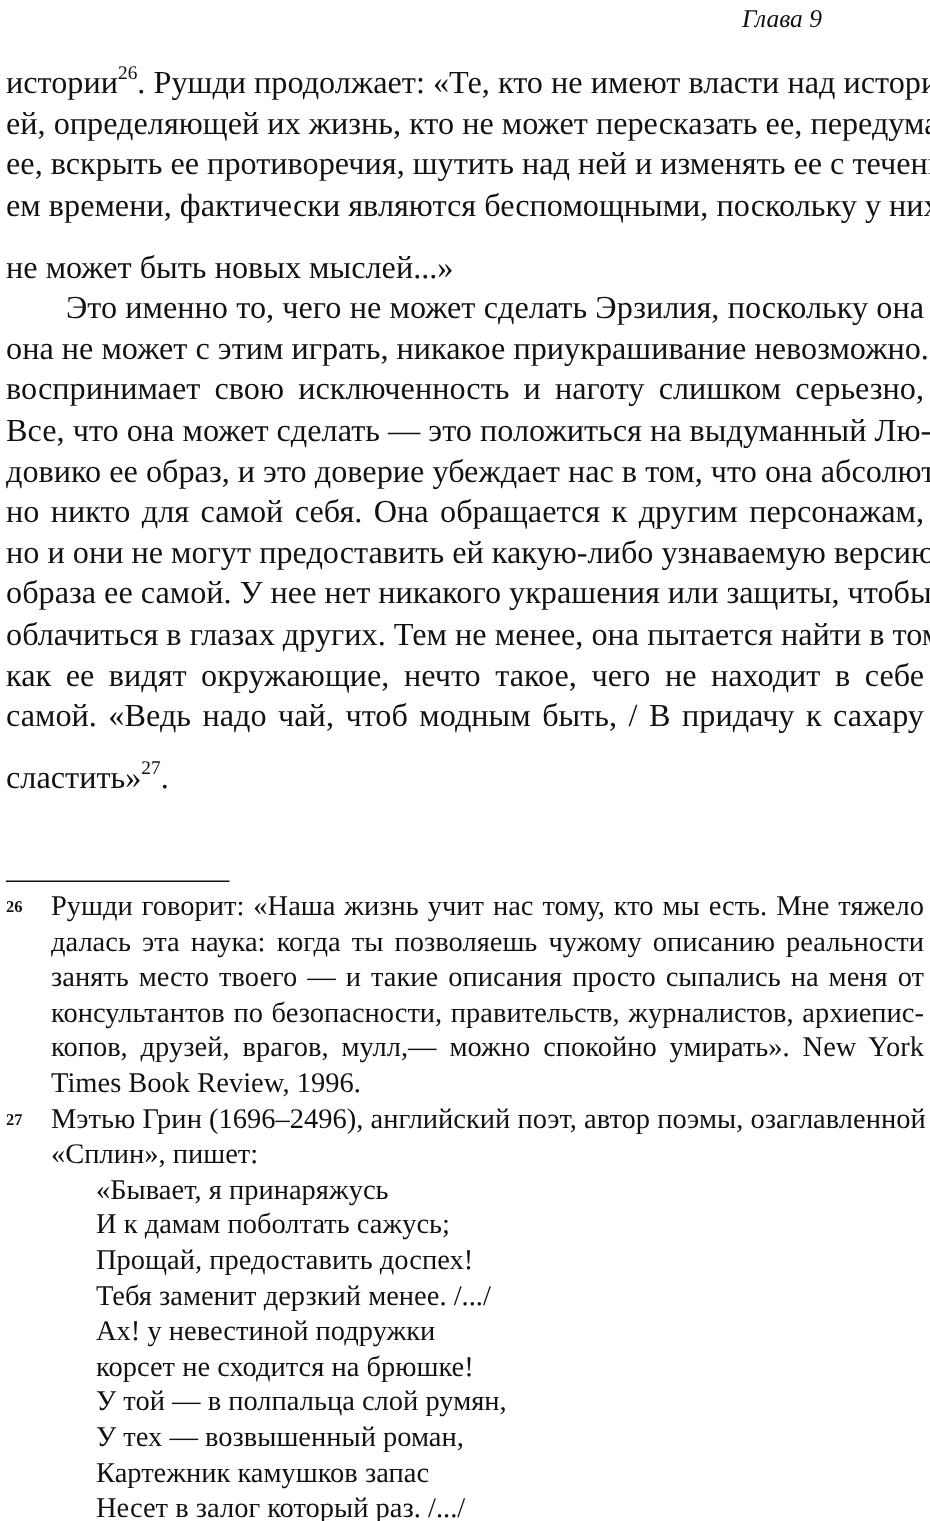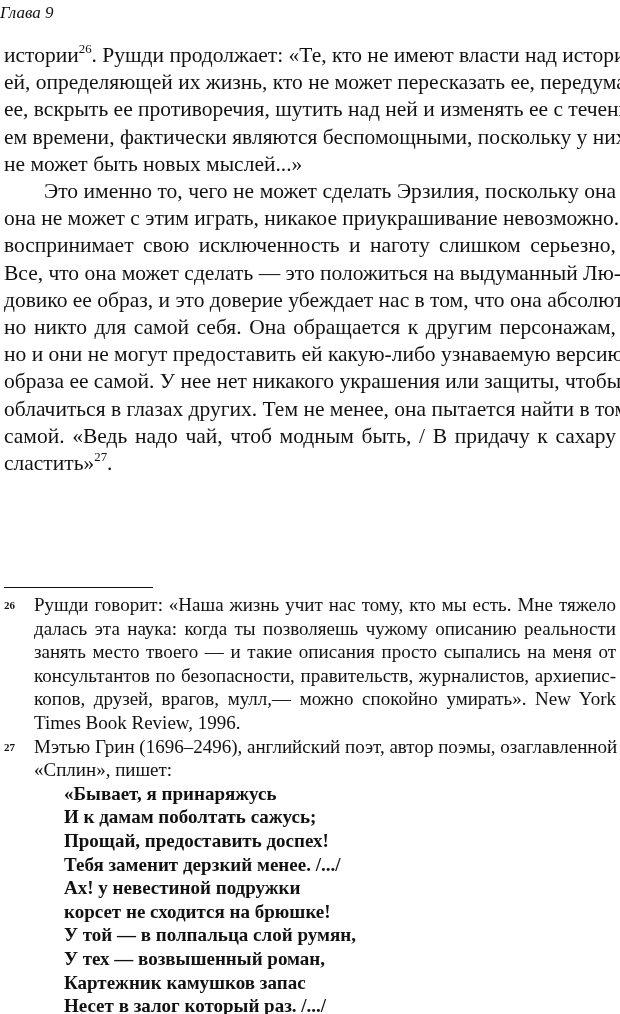--- a/index.html
+++ b/index.html
@@ -3,47 +3,47 @@
 <meta charset="utf-8">
 <style>
   html, body { margin: 0; padding: 0; background: #ffffff; }
   body {
     width: 620px; height: 1014px; overflow: hidden; position: relative;
     font-family: "Liberation Serif", "DejaVu Serif", serif;
     color: #111111;
   }
   .running-head {
     position: absolute; top: 2px; left: 0; width: 548px;
-    text-align: left; font-style: italic; font-size: 17px; line-height: 22px;
+    text-align: right; font-style: italic; font-size: 17px; line-height: 22px;
   }
   .body-text {
     position: absolute; top: 42px; left: 4px; width: 612px;
     font-size: 21.5px; line-height: 27.2px; text-align: justify;
   }
   .body-text p { margin: 0; }
   .body-text .line { display: block; text-align: justify; text-align-last: justify; white-space: nowrap; }
-  .body-text .line.last { text-align-last: left; }
+  .body-text .line.last { text-align-last: left; margin-top: 14px; }
   sup { font-size: 0.6em; line-height: 0; vertical-align: 0.7em; }
   .fn-rule {
     position: absolute; top: 587px; left: 4px; width: 149px; height: 0;
     border-top: 1.5px solid #111;
   }
   .footnotes {
     position: absolute; top: 593px; left: 4px; width: 612px;
     font-size: 19px; line-height: 23.6px;
   }
   .fn { position: relative; padding-left: 30px; margin: 0; }
   .fn .fn-num {
     position: absolute; left: 0; top: 1px; font-size: 11px; font-weight: bold;
     font-family: "Liberation Serif", serif;
   }
   .fn .fn-line { display: block; white-space: nowrap; text-align: justify; text-align-last: justify; }
   .fn .fn-line.last { text-align-last: left; }
   .poem { padding-left: 30px; }
-  .poem-line { display: block; white-space: nowrap; font-weight: bold; }
+  .poem-line { display: block; white-space: nowrap; }
 </style>
 </head>
 <body>
 
 <div class="running-head">Глава 9</div>
 
 <div class="body-text">
   <p>
     <span class="line"><span>истории</span><sup>26</sup><span>. Рушди продолжает: «Те, кто не имеют власти над истори-</span></span>
     <span class="line">ей, определяющей их жизнь, кто не может пересказать ее, передумать</span>
@@ -54,20 +54,21 @@
   <p>
     <span class="line" style="padding-left:40px">Это именно то, чего не может сделать Эрзилия, поскольку она</span>
     <span class="line">она не может с этим играть, никакое приукрашивание невозможно.</span>
     <span class="line">воспринимает свою исключенность и наготу слишком серьезно,</span>
     <span class="line">Все, что она может сделать — это положиться на выдуманный Лю-</span>
     <span class="line">довико ее образ, и это доверие убеждает нас в том, что она абсолют-</span>
     <span class="line">но никто для самой себя. Она обращается к другим персонажам,</span>
     <span class="line">но и они не могут предоставить ей какую-либо узнаваемую версию</span>
     <span class="line">образа ее самой. У нее нет никакого украшения или защиты, чтобы</span>
     <span class="line">облачиться в глазах других. Тем не менее, она пытается найти в том,</span>
+    <span class="line">как ее видят окружающие, нечто такое, чего не находит в себе</span>
     <span class="line">самой. «Ведь надо чай, чтоб модным быть, / В придачу к сахару</span>
     <span class="line last"><span>сластить»</span><sup>27</sup><span>.</span></span>
   </p>
 </div>
 
 <div class="fn-rule"></div>
 
 <div class="footnotes">
   <div class="fn">
     <span class="fn-num">26</span>

